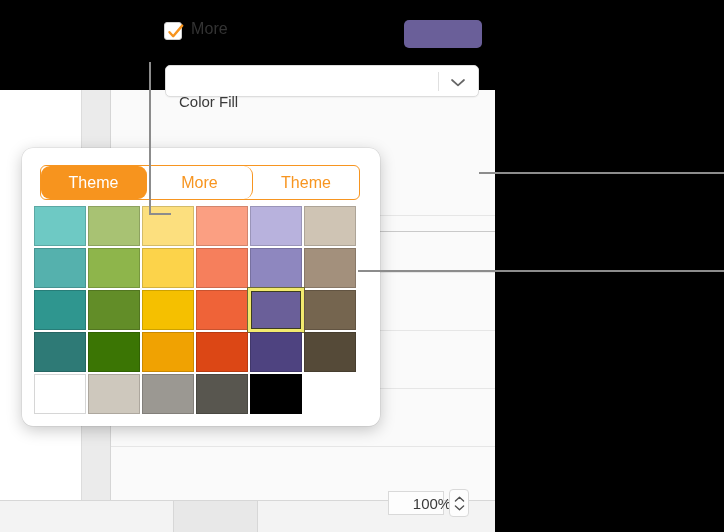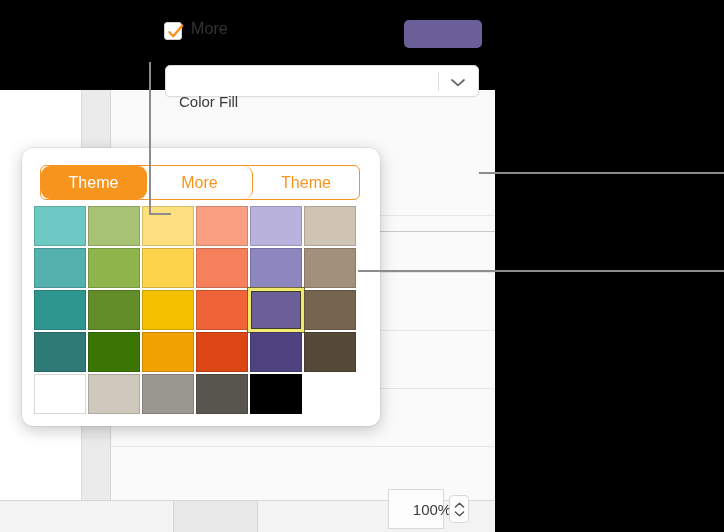--- a/index.html
+++ b/index.html
@@ -232,21 +232,21 @@
   #zoom-control {
     position: absolute;
     left: 388px;
     top: 489px;
     display: flex;
     align-items: center;
     gap: 5px;
   }
   #zoom-field {
     width: 56px;
-    height: 40px;
+    height: 24px;
     background: #fdfdfd;
     border: 1px solid #d9d9d9;
     border-radius: 0;
     display: flex;
     align-items: center;
     justify-content: center;
     font-size: 15px;
     color: #3a3a3a;
     box-sizing: border-box;
     padding-left: 32px;

